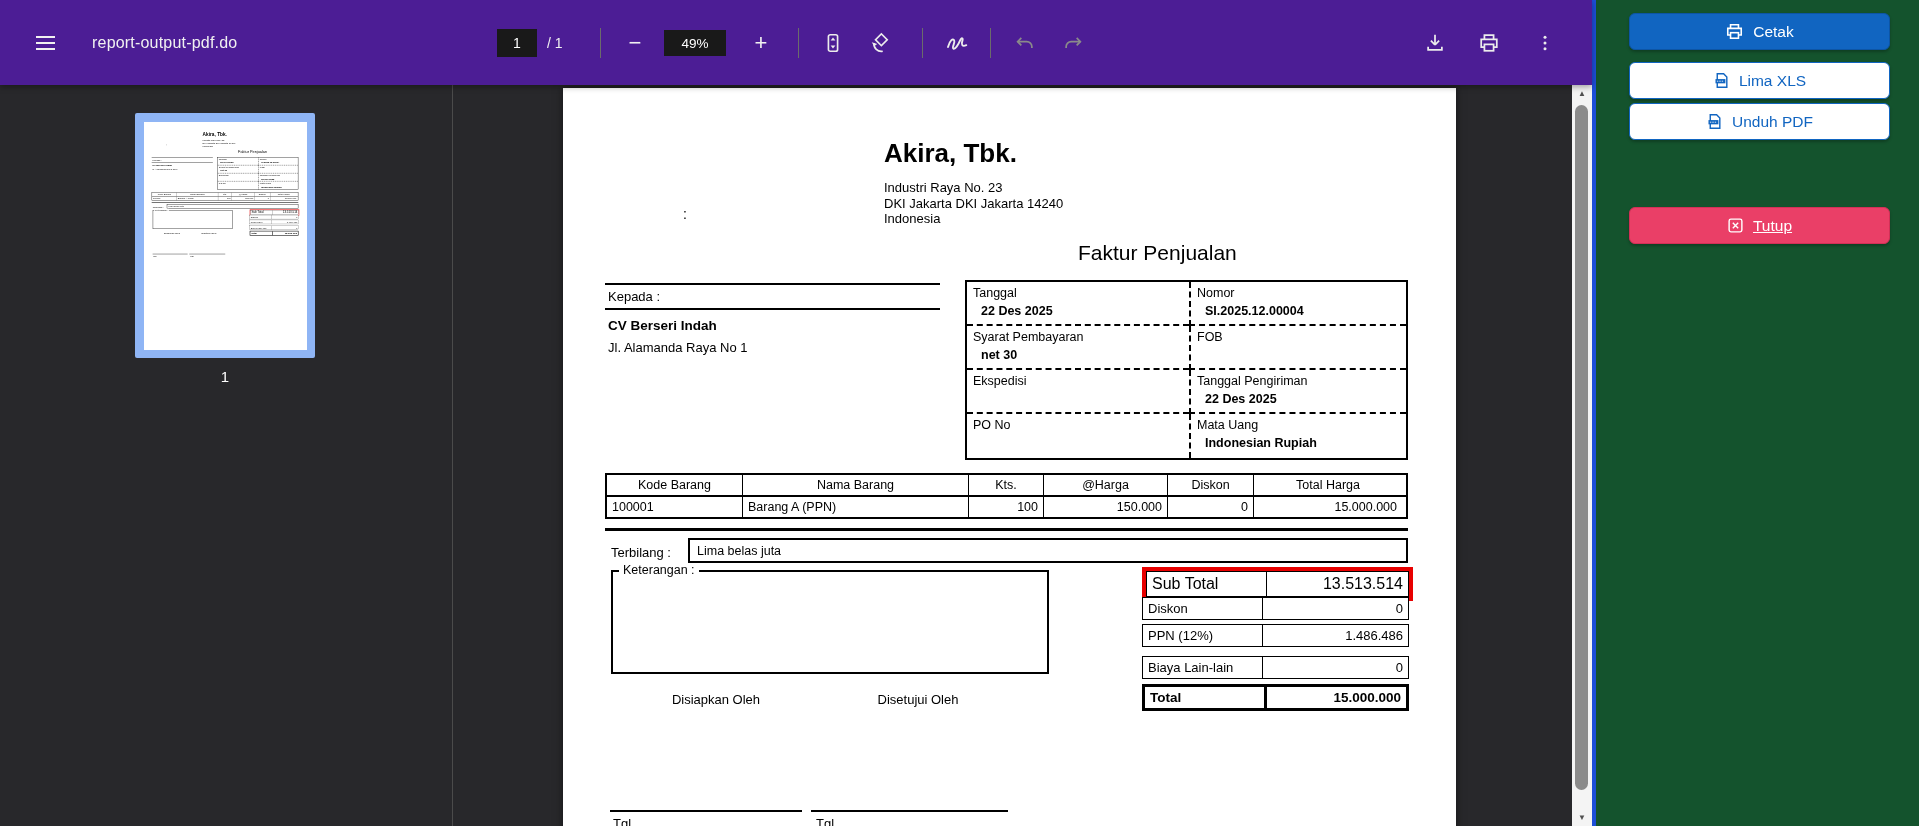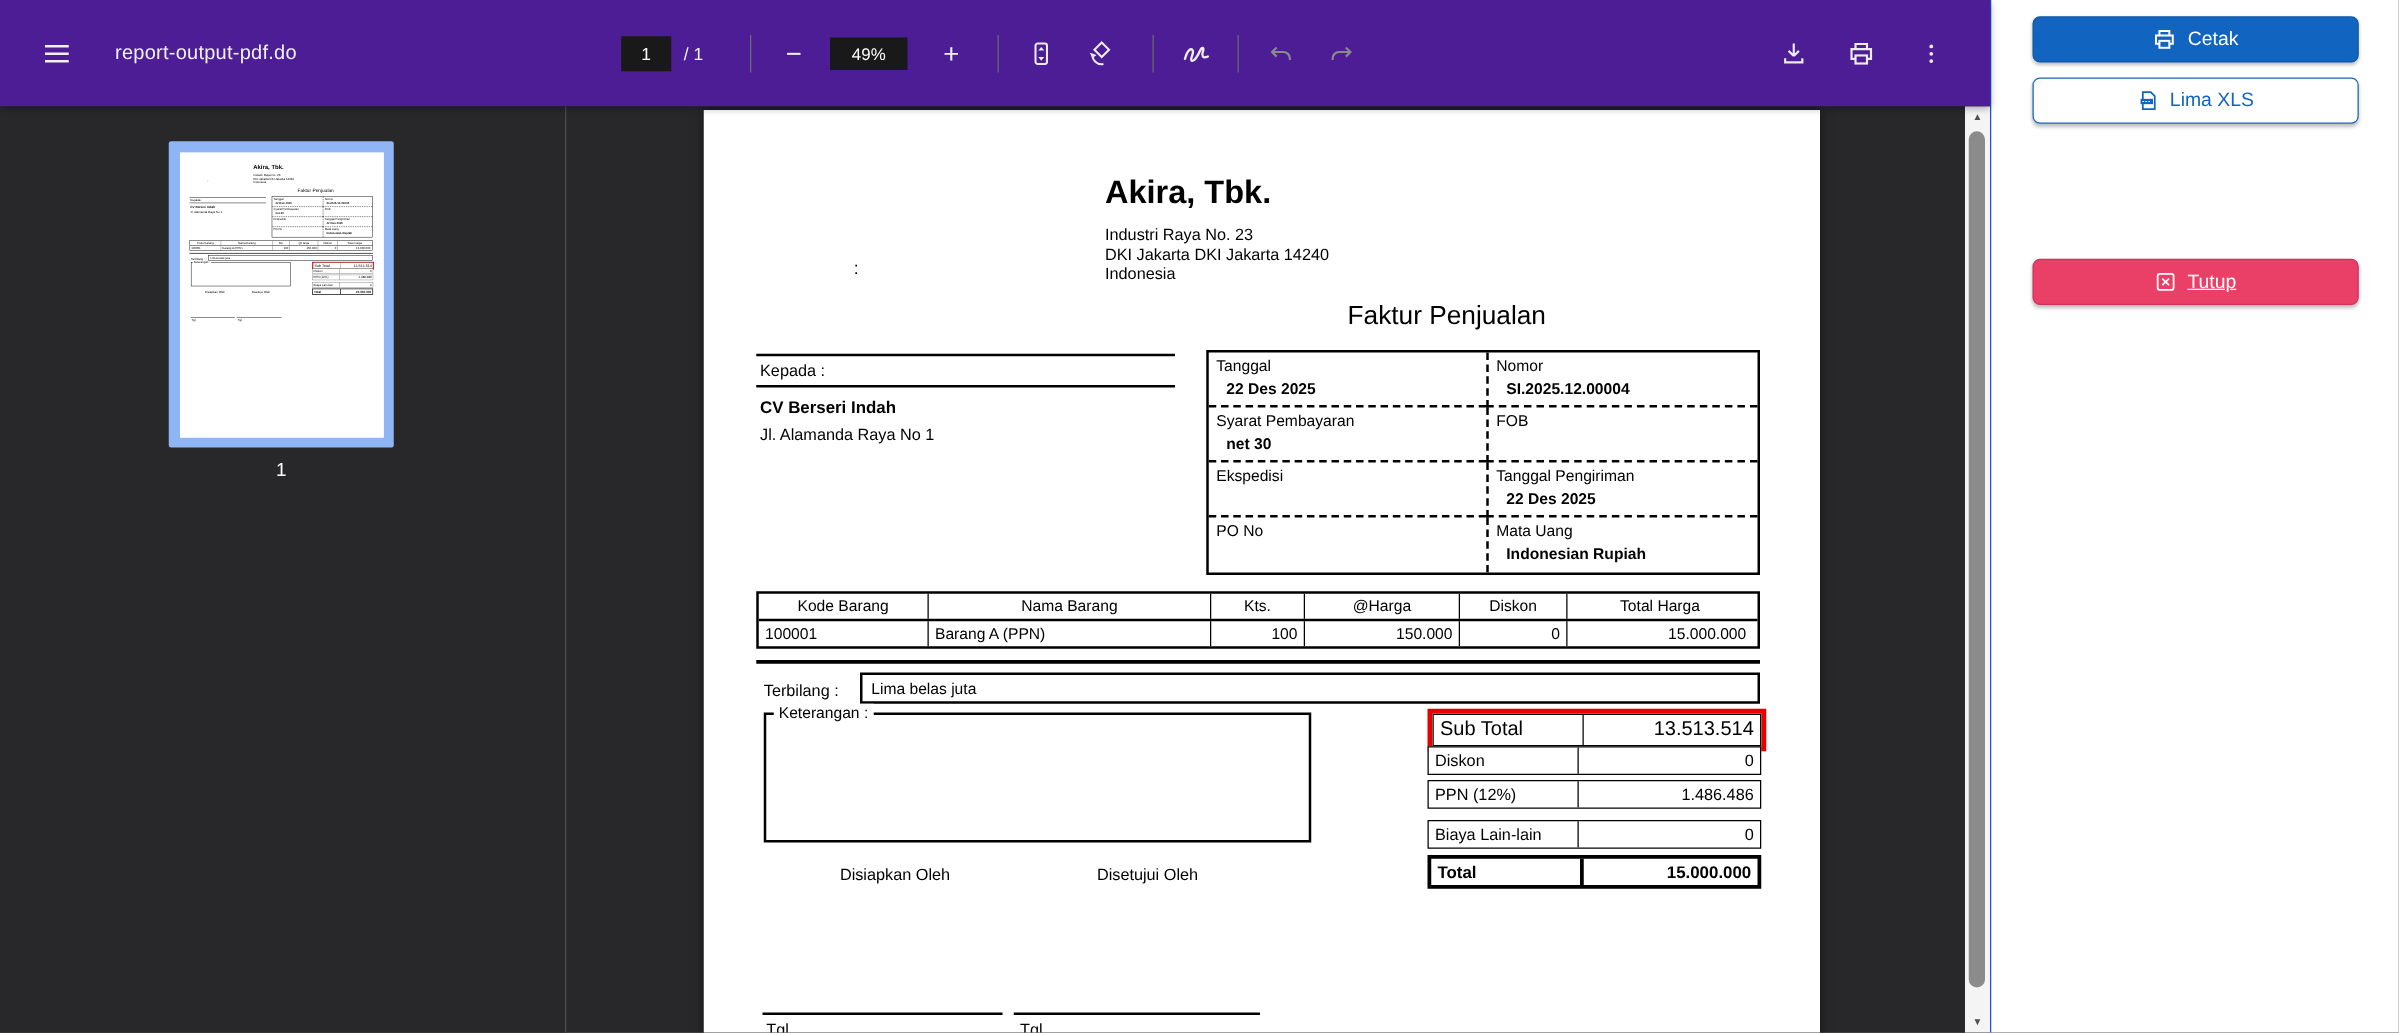--- a/index.html
+++ b/index.html
@@ -105,21 +105,21 @@
 
   .sig-prepared { position:absolute; left:88px; top:604px; width:130px; text-align:center; font-size:13px; }
   .sig-approved { position:absolute; left:295px; top:604px; width:120px; text-align:center; font-size:13px; }
   .tgl-line1 { position:absolute; left:47px; top:722px; width:192px; height:2px; background:#000; }
   .tgl-line2 { position:absolute; left:248px; top:722px; width:197px; height:2px; background:#000; }
   .tgl-text1 { position:absolute; left:50px; top:728px; font-size:13px; }
   .tgl-text2 { position:absolute; left:253px; top:728px; font-size:13px; }
 
   
   .side-panel { position:absolute; left:1592px; top:0; width:327px; height:826px;
-    background:#ffffff; border-left:1px solid #1d4ed8; }
+    background:#14532d; border-left:4px solid #1d4ed8; }
   .sp-btn { position:absolute; left:33px; width:261px; height:37px; border-radius:6px;
     display:flex; align-items:center; justify-content:center; gap:9px; font-size:15.5px;
     cursor:pointer; box-shadow:0 2px 3px rgba(0,0,0,.25); border:1px solid #1165c1;
     background:#fff; color:#1165c1; }
   .sp-btn.primary { background:#1165c1; color:#fff; border-color:#0d55a5; }
   .sp-btn.danger { background:#ea3f67; color:#fff; border-color:#d23057;text-decoration:underline; }
   .sp-btn svg { flex:0 0 auto; }
 </style>
 </head>
 <body>
@@ -479,20 +479,28 @@
     <span>Cetak</span>
   </div>
   <div class="sp-btn" style="top:62px">
     <svg width="17" height="17" viewBox="0 0 24 24">
       <path d="M6 2.5h9l4.5 4.5v14.5H6z" fill="none" stroke="#1165c1" stroke-width="2"></path>
       <rect x="3.5" y="10" width="14" height="6" fill="#1165c1"></rect>
       <path d="M5.5 13h10" stroke="#fff" stroke-width="1.2" stroke-dasharray="2 1.4"></path>
     </svg>
     <span>Lima XLS</span>
   </div>
+  <div class="sp-btn" style="top:103px">
+    <svg width="17" height="17" viewBox="0 0 24 24">
+      <path d="M6 2.5h9l4.5 4.5v14.5H6z" fill="none" stroke="#1165c1" stroke-width="2"></path>
+      <rect x="3.5" y="10" width="14" height="6" fill="#1165c1"></rect>
+      <path d="M5.5 13h10" stroke="#fff" stroke-width="1.2" stroke-dasharray="2 1.4"></path>
+    </svg>
+    <span>Unduh PDF</span>
+  </div>
   <div class="sp-btn danger" style="top:207px">
     <svg width="17" height="17" viewBox="0 0 24 24">
       <rect x="3" y="3" width="18" height="18" rx="2.5" fill="none" stroke="#fff" stroke-width="2"></rect>
       <path d="M8.2 8.2l7.6 7.6M15.8 8.2l-7.6 7.6" stroke="#fff" stroke-width="2"></path>
     </svg>
     <span>Tutup</span>
   </div>
 </div>
 
 </body></html>

